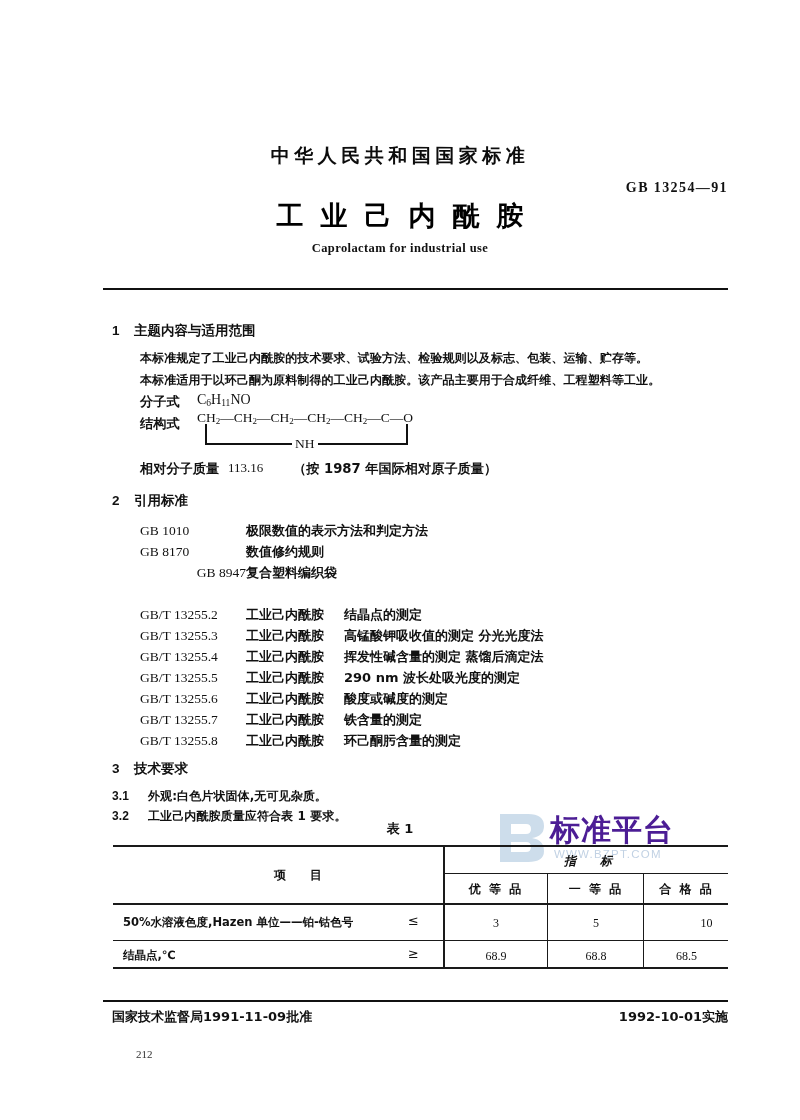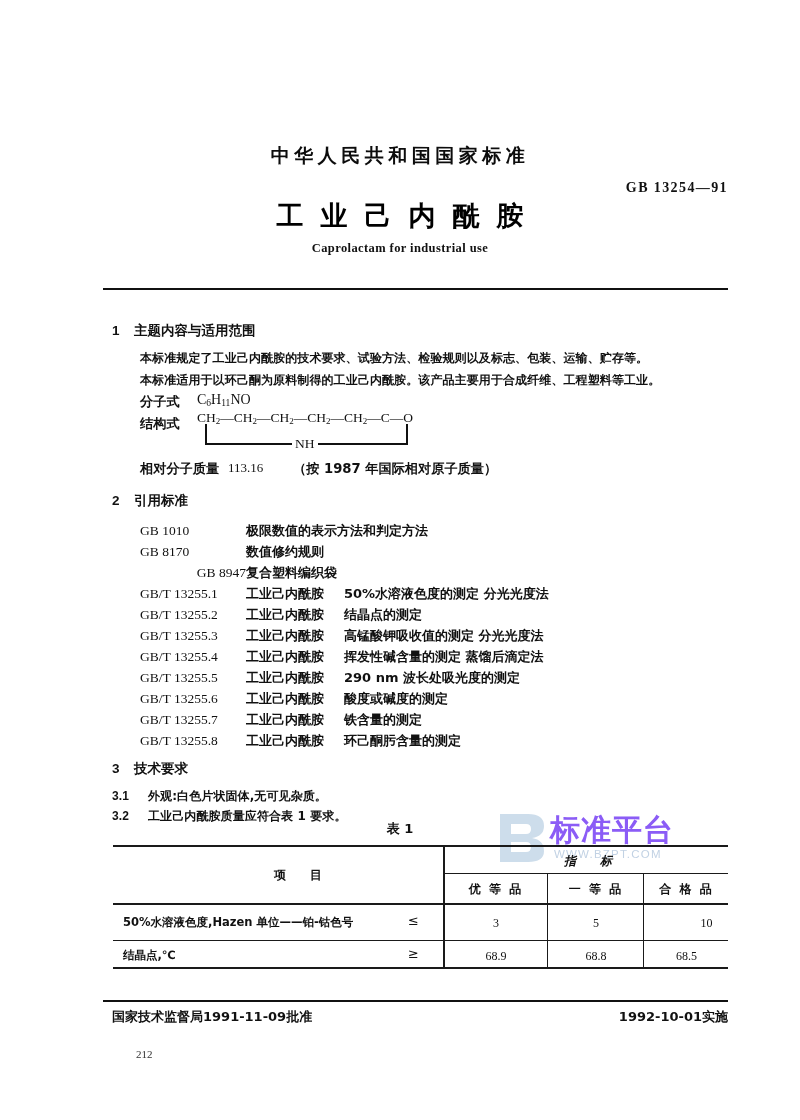--- a/index.html
+++ b/index.html
@@ -37,21 +37,21 @@
     left: 0;
     top: 0;
   }
   .wm-text {
     position: absolute;
     left: 52px;
     top: -2px;
     font-size: 30px;
     font-weight: bold;
     letter-spacing: 1px;
-    color: #8b5cf6;
+    color: #4c1d95;
     font-family: "DejaVu Sans", "Liberation Sans", sans-serif;
     white-space: nowrap;
   }
   .wm-url {
     position: absolute;
     left: 56px;
     top: 36px;
     font-size: 11.5px;
     letter-spacing: 1.2px;
     color: #c2d2e4;
@@ -337,23 +337,20 @@
 
   <div class="ref-item" style="left:140px; top:522px;">
     <span class="code" style="width:106px;">GB 1010</span><span>极限数值的表示方法和判定方法</span>
   </div>
   <div class="ref-item" style="left:140px; top:543px;">
     <span class="code" style="width:106px;">GB 8170</span><span>数值修约规则</span>
   </div>
   <div class="ref-item" style="left:140px; top:564px;text-align:right;">
     <span class="code" style="width:106px;">GB 8947</span><span>复合塑料编织袋</span>
   </div>
-  <div class="ref-item" style="left:140px; top:585px;">
-    <span class="code" style="width:106px;">GB/T 13255.1</span><span style="display:inline-block; width:98px;">工业己内酰胺</span><span>50%水溶液色度的测定   分光光度法</span>
-  </div>
   <div class="ref-item" style="left:140px; top:606px;">
     <span class="code" style="width:106px;">GB/T 13255.2</span><span style="display:inline-block; width:98px;">工业己内酰胺</span><span>结晶点的测定</span>
   </div>
   <div class="ref-item" style="left:140px; top:627px;">
     <span class="code" style="width:106px;">GB/T 13255.3</span><span style="display:inline-block; width:98px;">工业己内酰胺</span><span>高锰酸钾吸收值的测定   分光光度法</span>
   </div>
   <div class="ref-item" style="left:140px; top:648px;">
     <span class="code" style="width:106px;">GB/T 13255.4</span><span style="display:inline-block; width:98px;">工业己内酰胺</span><span>挥发性碱含量的测定   蒸馏后滴定法</span>
   </div>
   <div class="ref-item" style="left:140px; top:669px;">

